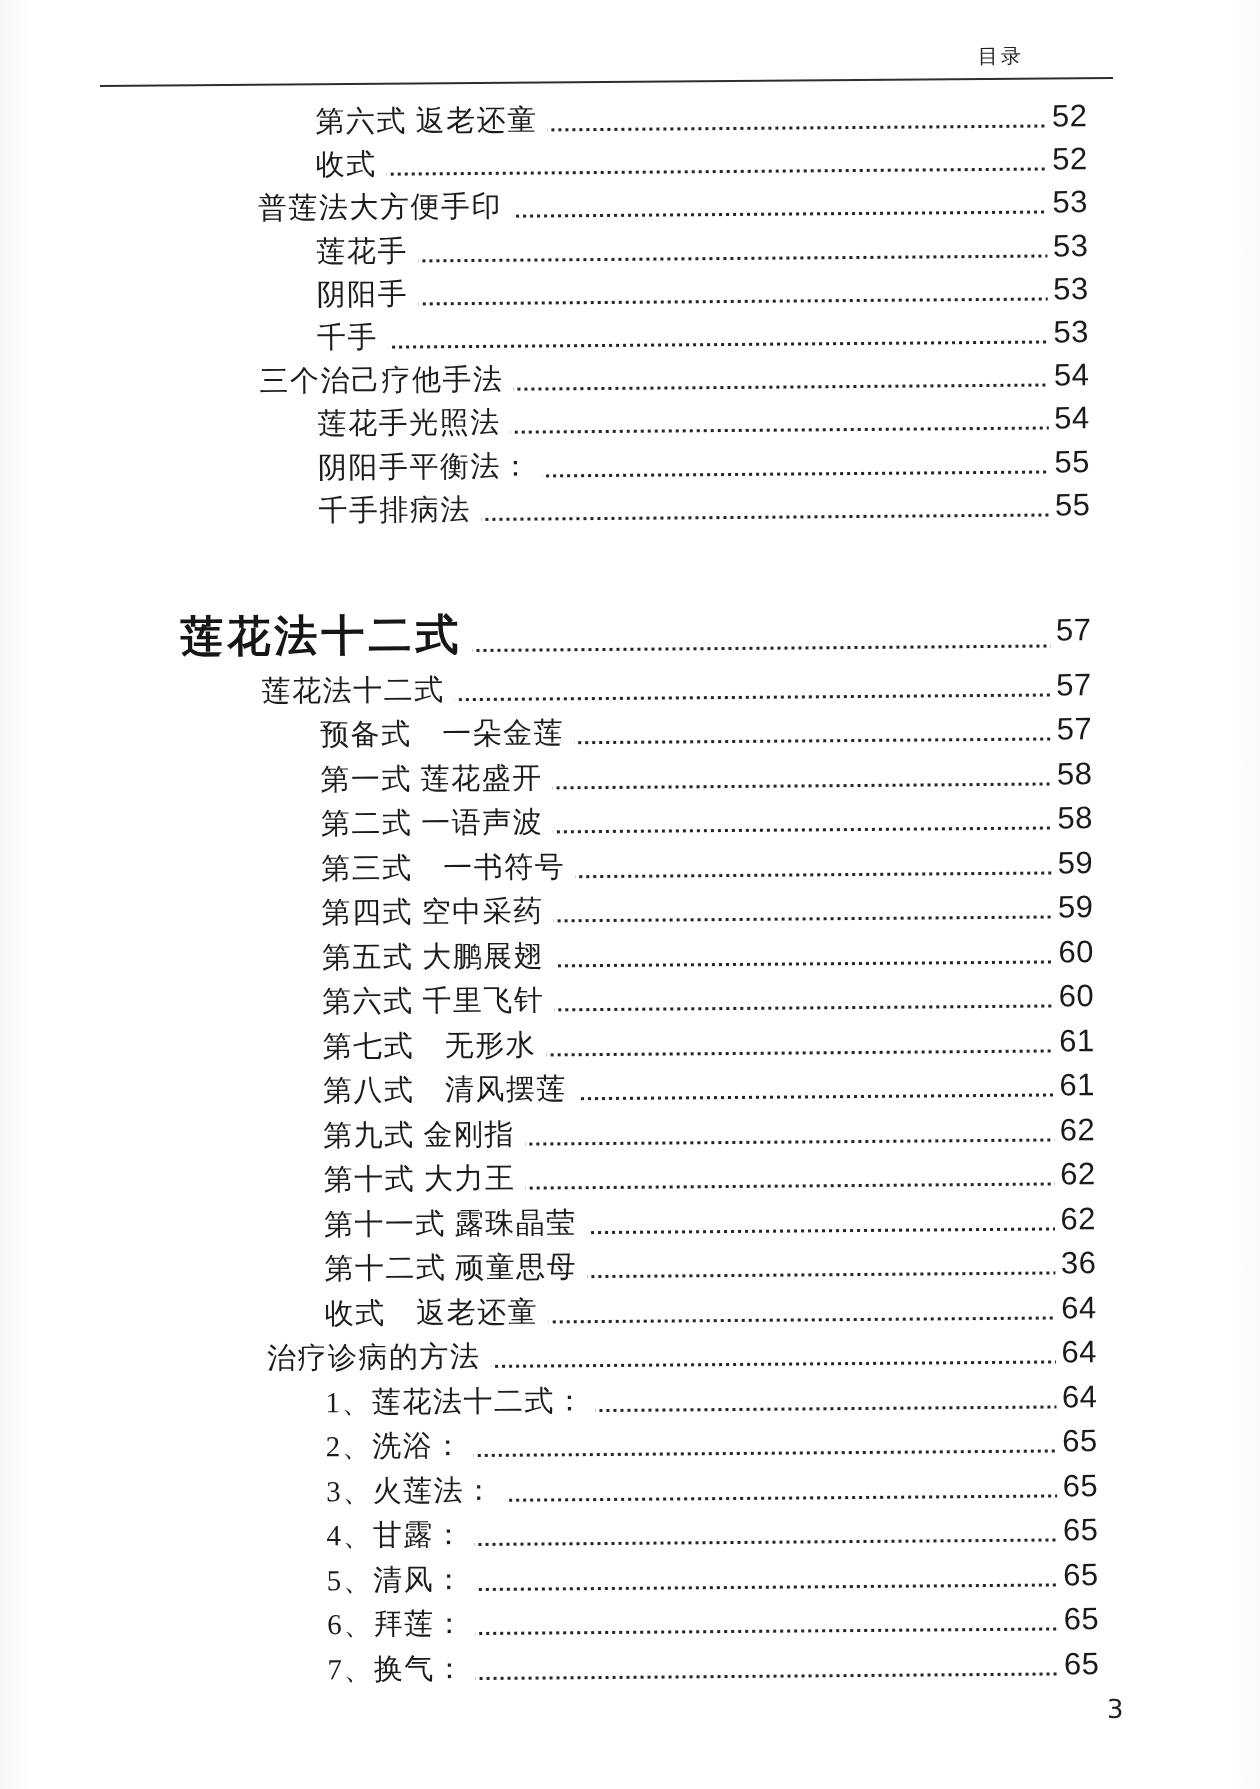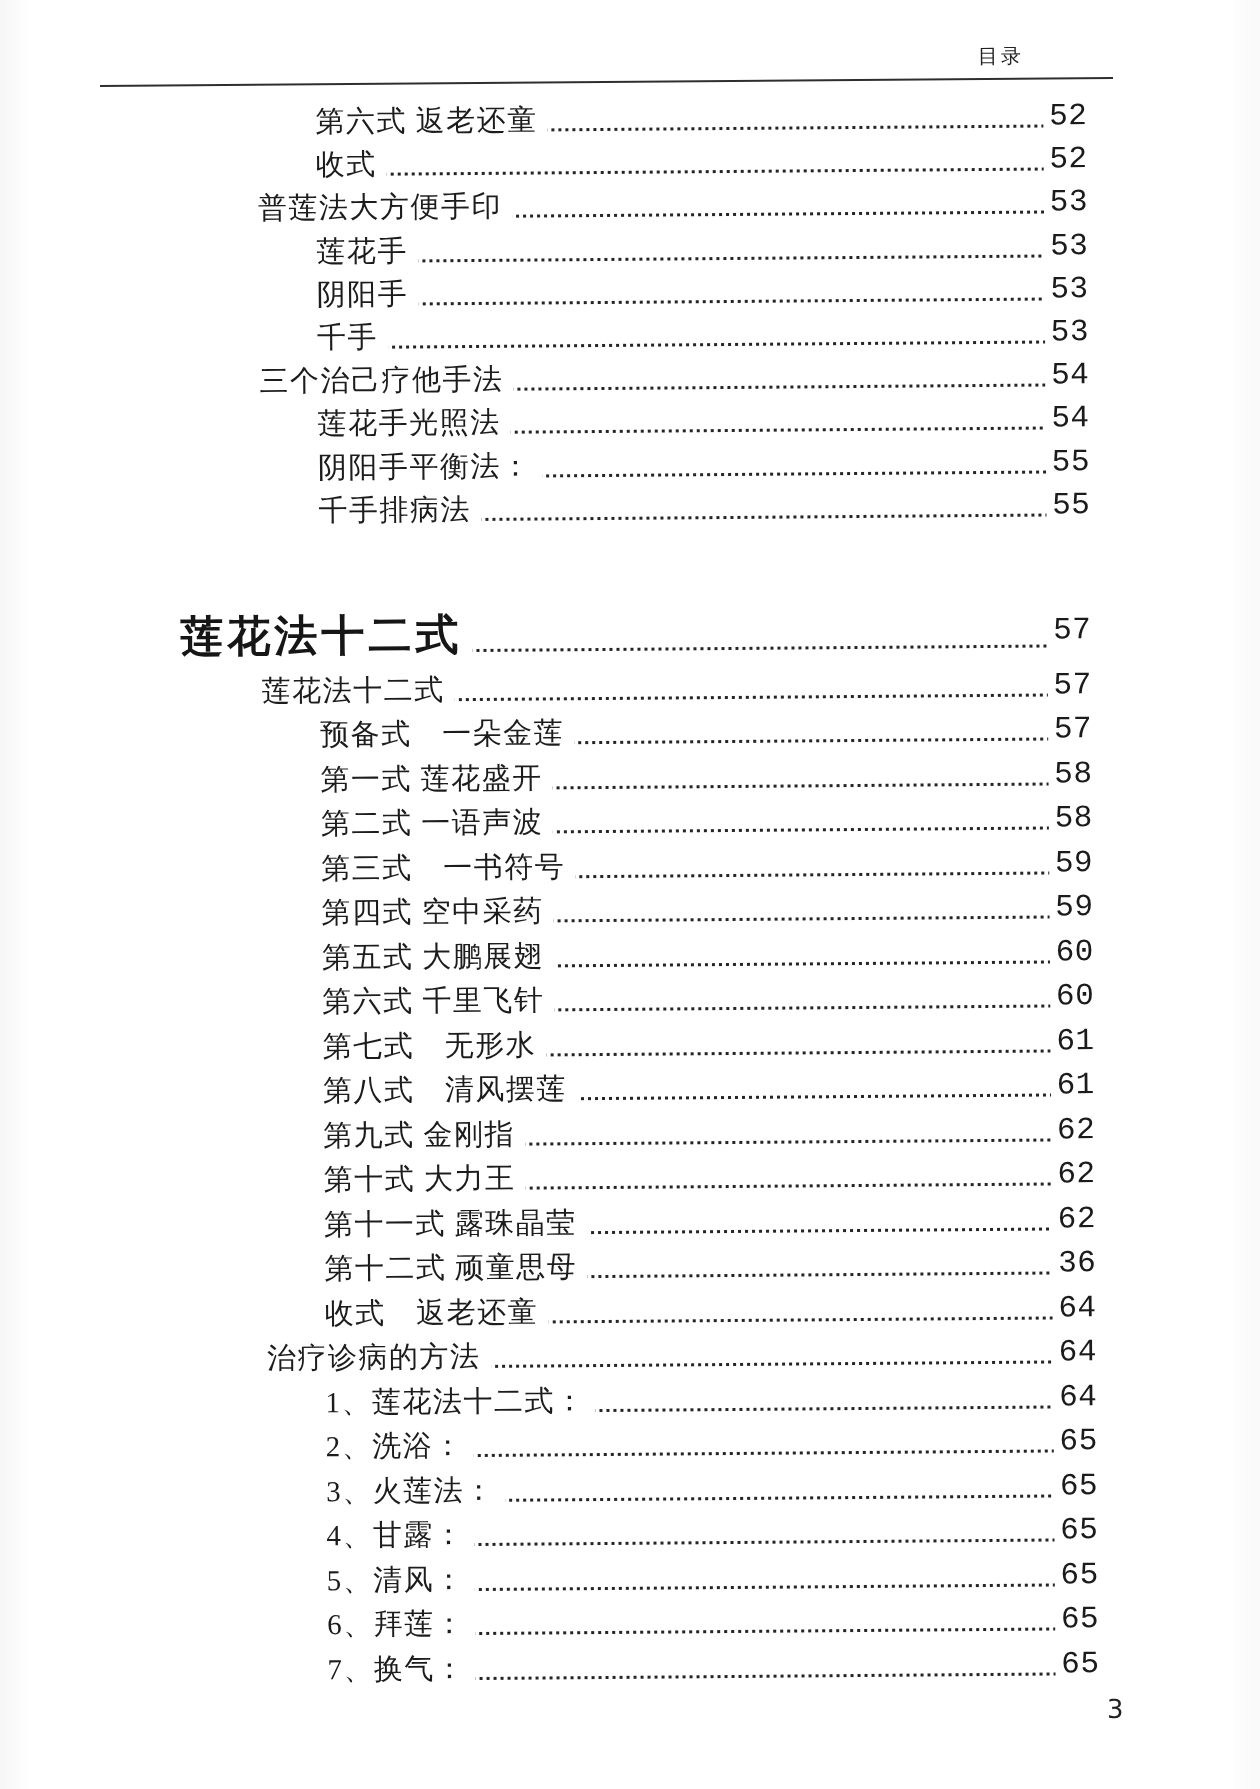--- a/index.html
+++ b/index.html
@@ -81,21 +81,21 @@
     margin: 0 6px 0 10px;
     background-image: radial-gradient(circle, #242424 1.45px, rgba(0,0,0,0) 1.8px);
     background-size: 7px 7px;
     background-repeat: repeat-x;
     background-position: 2px calc(50% + 10px);
   }
   .heading-row .leader {
     background-position: 2px calc(50% + 16px);
   }
   .pagenum {
-    font-family: Liberation Mono, monospace;
+    font-family: Liberation Sans, sans-serif;
     font-size: 31px;
     color: #1b1b1b;
     letter-spacing: 0.5px;
     white-space: nowrap;
   }
   .heading-row .pagenum { font-size: 31px; }
   .footer-num {
     position: absolute;
     left: 1094px;
     top: 1700px;

